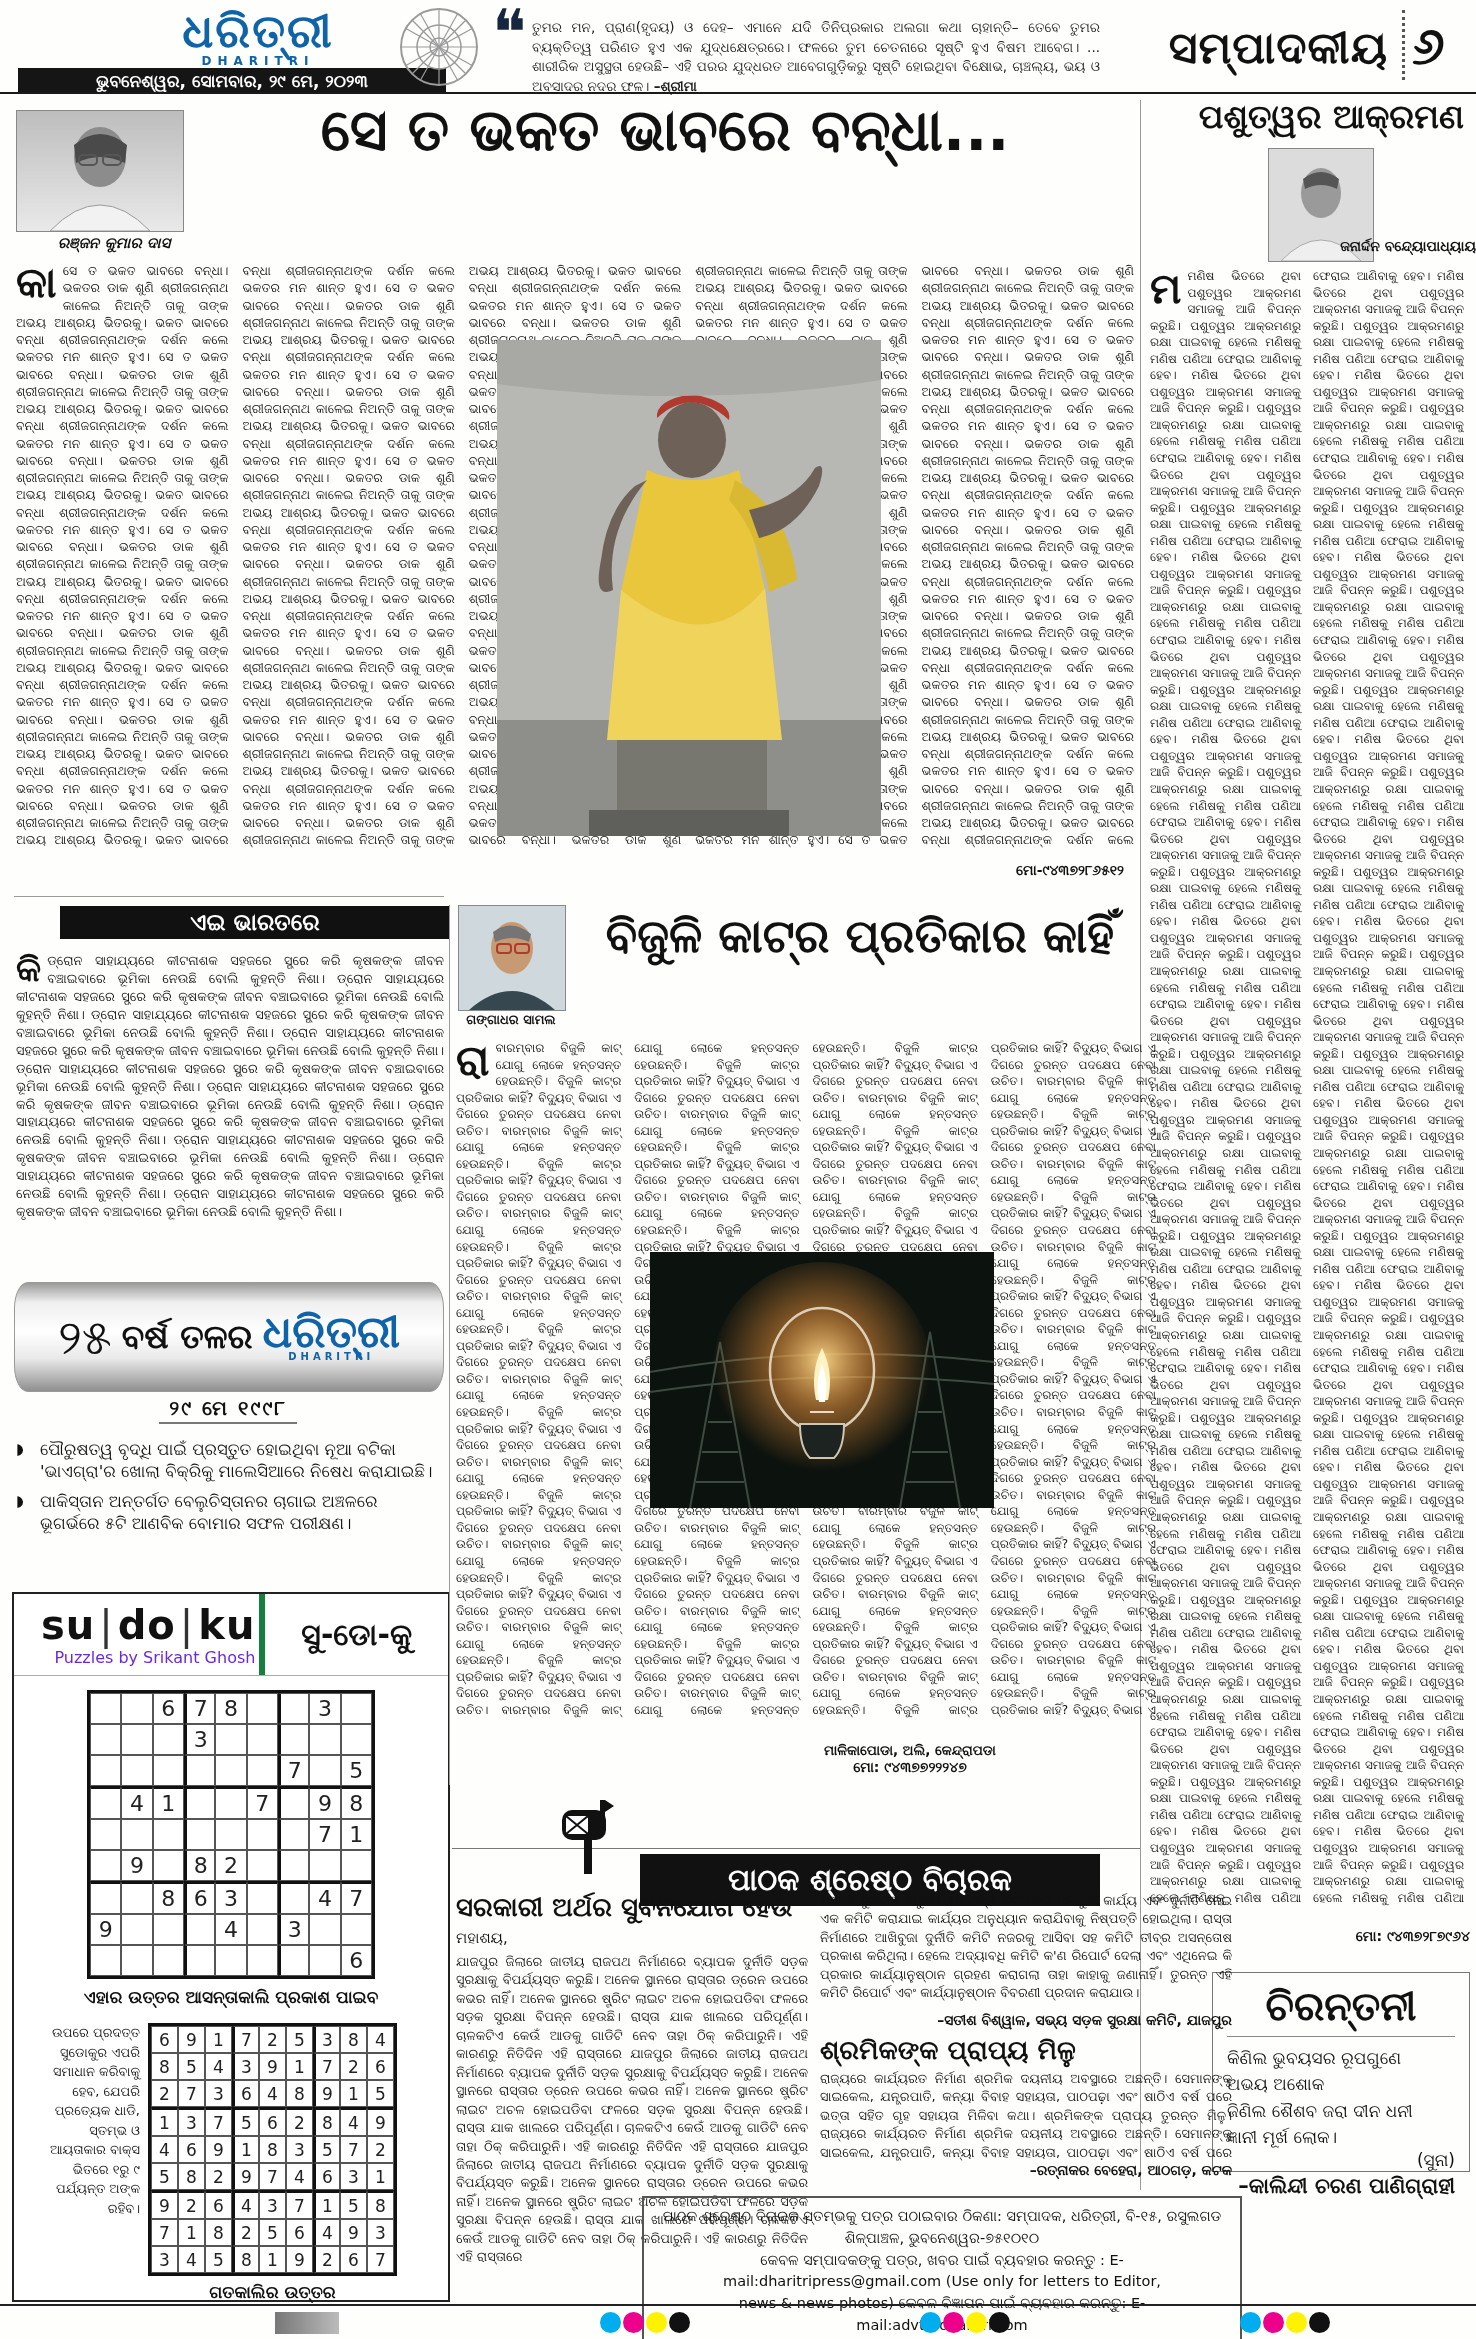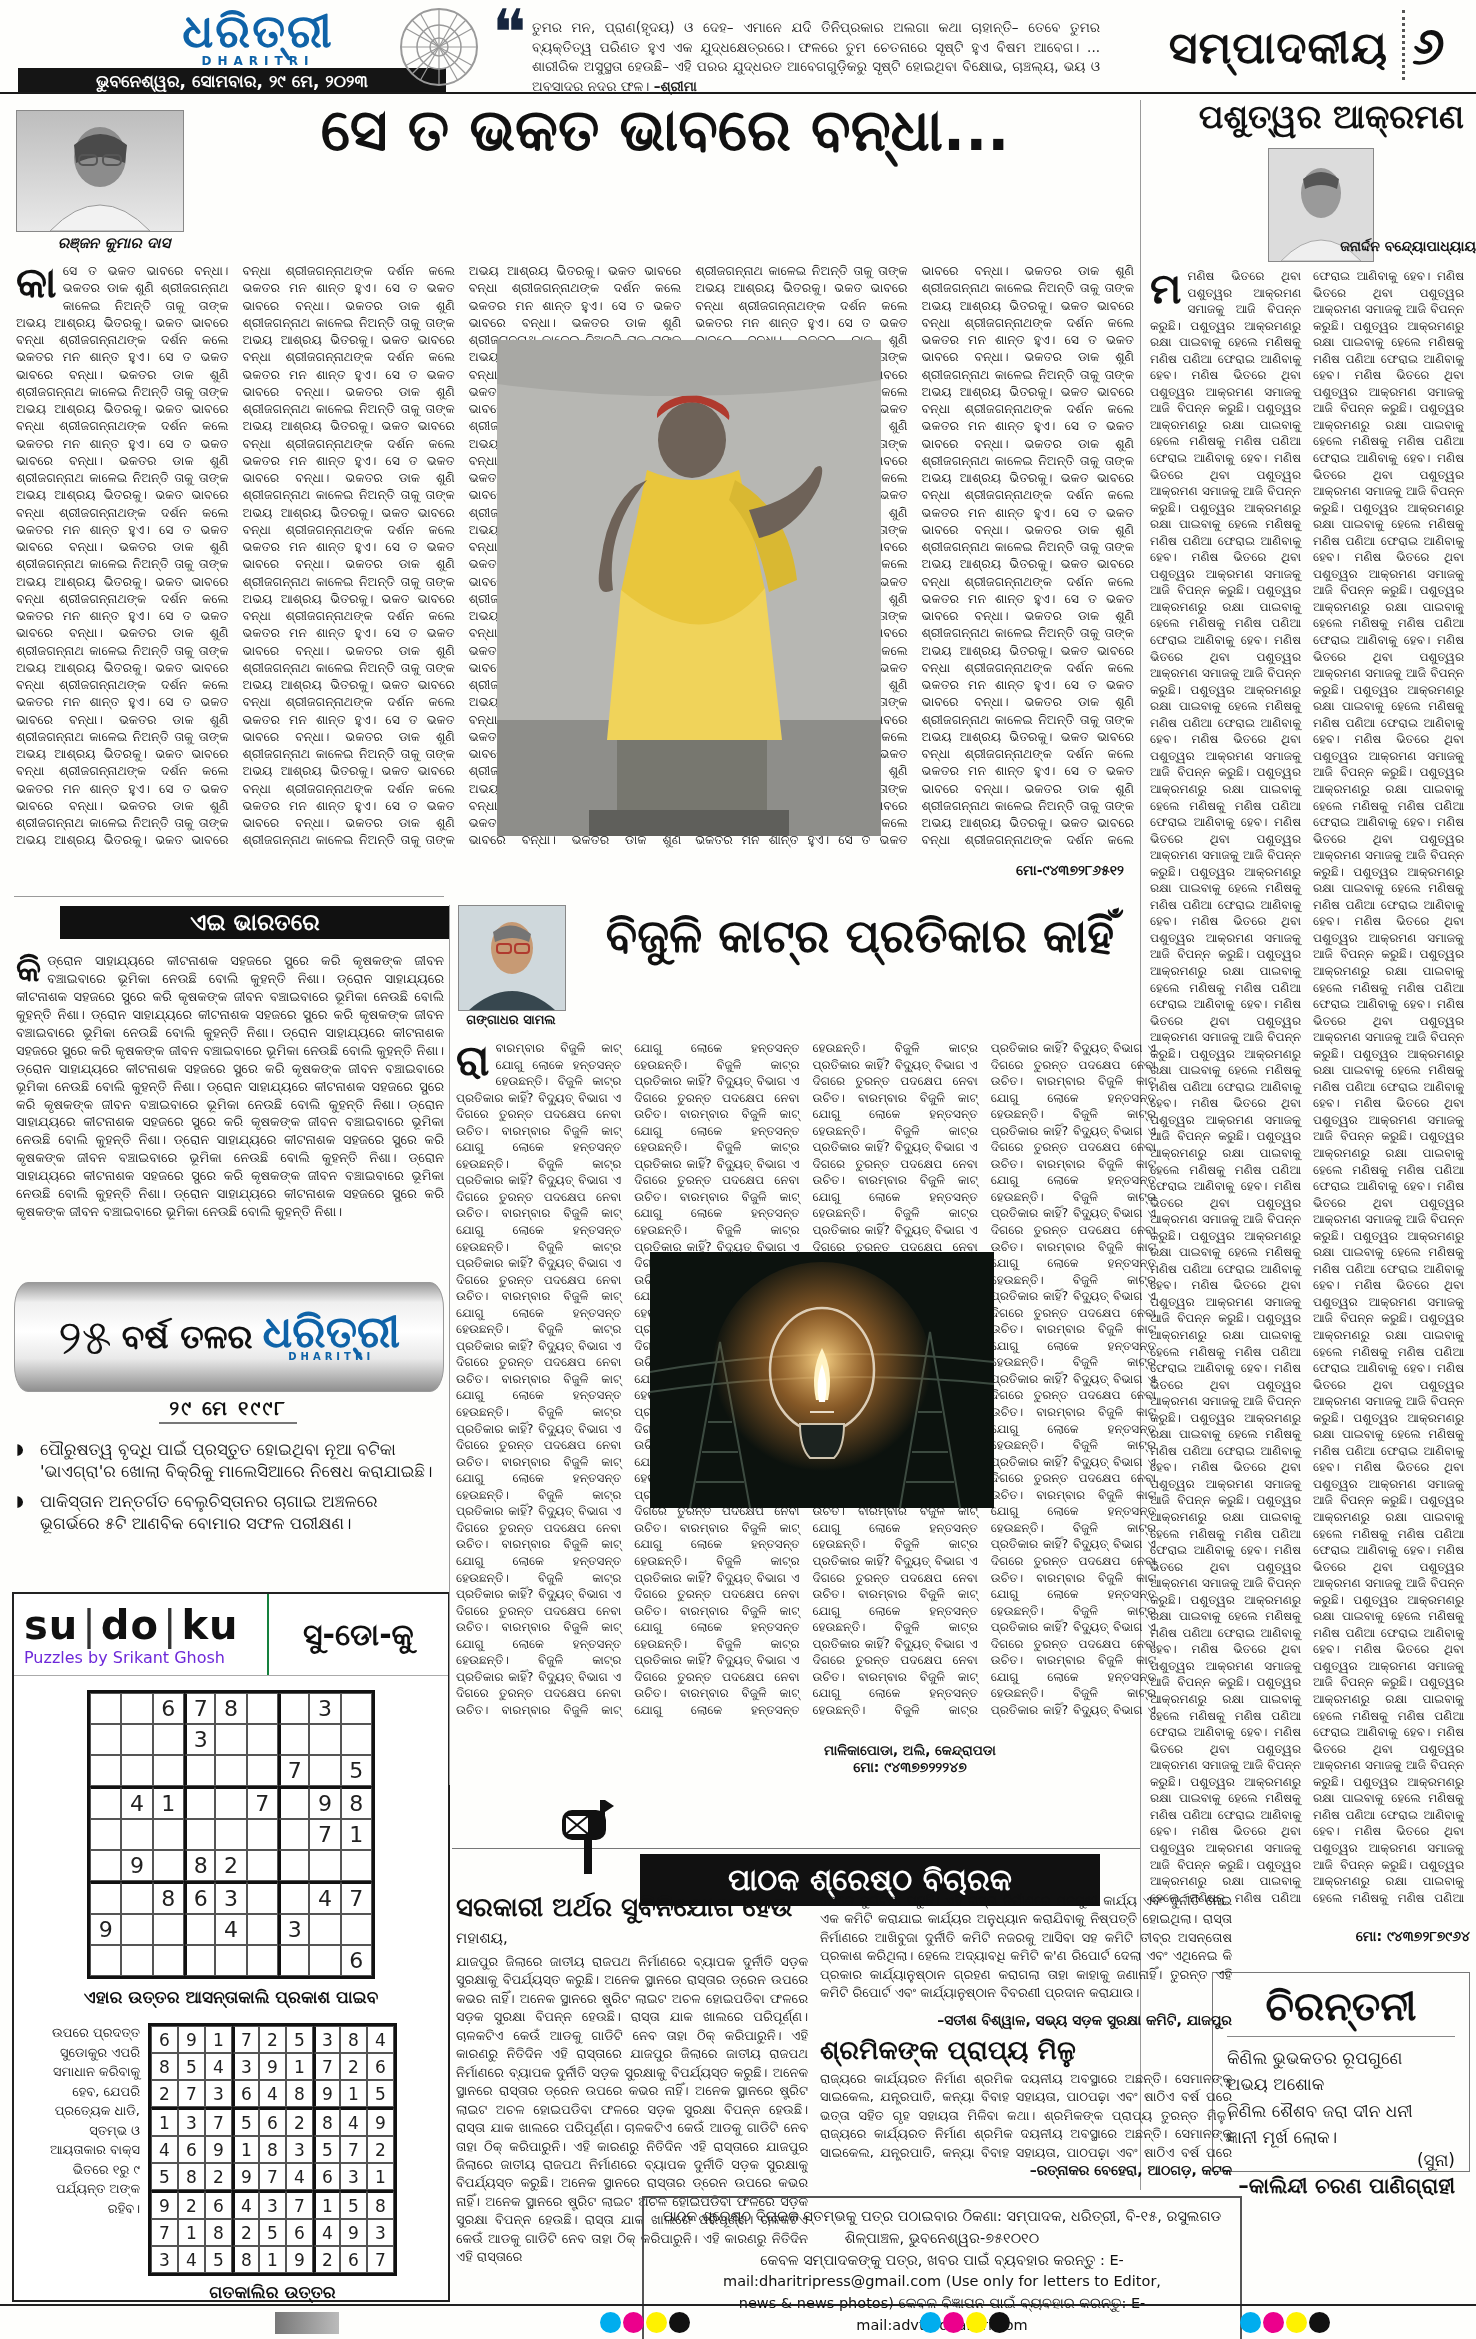--- a/index.html
+++ b/index.html
@@ -184,21 +184,21 @@
   </div>
   <div class="abs byline" style="left:1330px;top:238px;width:146px;text-align:right;font-size:14px;">ଜନାର୍ଦ୍ଦନ ବନ୍ଦ୍ୟୋପାଧ୍ୟାୟ</div>
 
   <div class="abs body-txt jt cols2 hidebleed" style="left:1150px;top:268px;width:314px;height:1652px;font-size:12px;">
     <span class="dropcap">ମ</span><span>ମଣିଷ ଭିତରେ ଥିବା ପଶୁତ୍ୱର ଆକ୍ରମଣ ସମାଜକୁ ଆଜି ବିପନ୍ନ କରୁଛି। ପଶୁତ୍ୱର ଆକ୍ରମଣରୁ ରକ୍ଷା ପାଇବାକୁ ହେଲେ ମଣିଷକୁ ମଣିଷ ପଣିଆ ଫେରାଇ ଆଣିବାକୁ ହେବ। ମଣିଷ ଭିତରେ ଥିବା ପଶୁତ୍ୱର ଆକ୍ରମଣ ସମାଜକୁ ଆଜି ବିପନ୍ନ କରୁଛି। ପଶୁତ୍ୱର ଆକ୍ରମଣରୁ ରକ୍ଷା ପାଇବାକୁ ହେଲେ ମଣିଷକୁ ମଣିଷ ପଣିଆ ଫେରାଇ ଆଣିବାକୁ ହେବ। ମଣିଷ ଭିତରେ ଥିବା ପଶୁତ୍ୱର ଆକ୍ରମଣ ସମାଜକୁ ଆଜି ବିପନ୍ନ କରୁଛି। ପଶୁତ୍ୱର ଆକ୍ରମଣରୁ ରକ୍ଷା ପାଇବାକୁ ହେଲେ ମଣିଷକୁ ମଣିଷ ପଣିଆ ଫେରାଇ ଆଣିବାକୁ ହେବ। ମଣିଷ ଭିତରେ ଥିବା ପଶୁତ୍ୱର ଆକ୍ରମଣ ସମାଜକୁ ଆଜି ବିପନ୍ନ କରୁଛି। ପଶୁତ୍ୱର ଆକ୍ରମଣରୁ ରକ୍ଷା ପାଇବାକୁ ହେଲେ ମଣିଷକୁ ମଣିଷ ପଣିଆ ଫେରାଇ ଆଣିବାକୁ ହେବ। ମଣିଷ ଭିତରେ ଥିବା ପଶୁତ୍ୱର ଆକ୍ରମଣ ସମାଜକୁ ଆଜି ବିପନ୍ନ କରୁଛି। ପଶୁତ୍ୱର ଆକ୍ରମଣରୁ ରକ୍ଷା ପାଇବାକୁ ହେଲେ ମଣିଷକୁ ମଣିଷ ପଣିଆ ଫେରାଇ ଆଣିବାକୁ ହେବ। ମଣିଷ ଭିତରେ ଥିବା ପଶୁତ୍ୱର ଆକ୍ରମଣ ସମାଜକୁ ଆଜି ବିପନ୍ନ କରୁଛି। ପଶୁତ୍ୱର ଆକ୍ରମଣରୁ ରକ୍ଷା ପାଇବାକୁ ହେଲେ ମଣିଷକୁ ମଣିଷ ପଣିଆ ଫେରାଇ ଆଣିବାକୁ ହେବ। ମଣିଷ ଭିତରେ ଥିବା ପଶୁତ୍ୱର ଆକ୍ରମଣ ସମାଜକୁ ଆଜି ବିପନ୍ନ କରୁଛି। ପଶୁତ୍ୱର ଆକ୍ରମଣରୁ ରକ୍ଷା ପାଇବାକୁ ହେଲେ ମଣିଷକୁ ମଣିଷ ପଣିଆ ଫେରାଇ ଆଣିବାକୁ ହେବ। ମଣିଷ ଭିତରେ ଥିବା ପଶୁତ୍ୱର ଆକ୍ରମଣ ସମାଜକୁ ଆଜି ବିପନ୍ନ କରୁଛି। ପଶୁତ୍ୱର ଆକ୍ରମଣରୁ ରକ୍ଷା ପାଇବାକୁ ହେଲେ ମଣିଷକୁ ମଣିଷ ପଣିଆ ଫେରାଇ ଆଣିବାକୁ ହେବ। ମଣିଷ ଭିତରେ ଥିବା ପଶୁତ୍ୱର ଆକ୍ରମଣ ସମାଜକୁ ଆଜି ବିପନ୍ନ କରୁଛି। ପଶୁତ୍ୱର ଆକ୍ରମଣରୁ ରକ୍ଷା ପାଇବାକୁ ହେଲେ ମଣିଷକୁ ମଣିଷ ପଣିଆ ଫେରାଇ ଆଣିବାକୁ ହେବ। ମଣିଷ ଭିତରେ ଥିବା ପଶୁତ୍ୱର ଆକ୍ରମଣ ସମାଜକୁ ଆଜି ବିପନ୍ନ କରୁଛି। ପଶୁତ୍ୱର ଆକ୍ରମଣରୁ ରକ୍ଷା ପାଇବାକୁ ହେଲେ ମଣିଷକୁ ମଣିଷ ପଣିଆ ଫେରାଇ ଆଣିବାକୁ ହେବ। ମଣିଷ ଭିତରେ ଥିବା ପଶୁତ୍ୱର ଆକ୍ରମଣ ସମାଜକୁ ଆଜି ବିପନ୍ନ କରୁଛି। ପଶୁତ୍ୱର ଆକ୍ରମଣରୁ ରକ୍ଷା ପାଇବାକୁ ହେଲେ ମଣିଷକୁ ମଣିଷ ପଣିଆ ଫେରାଇ ଆଣିବାକୁ ହେବ। ମଣିଷ ଭିତରେ ଥିବା ପଶୁତ୍ୱର ଆକ୍ରମଣ ସମାଜକୁ ଆଜି ବିପନ୍ନ କରୁଛି। ପଶୁତ୍ୱର ଆକ୍ରମଣରୁ ରକ୍ଷା ପାଇବାକୁ ହେଲେ ମଣିଷକୁ ମଣିଷ ପଣିଆ ଫେରାଇ ଆଣିବାକୁ ହେବ। ମଣିଷ ଭିତରେ ଥିବା ପଶୁତ୍ୱର ଆକ୍ରମଣ ସମାଜକୁ ଆଜି ବିପନ୍ନ କରୁଛି। ପଶୁତ୍ୱର ଆକ୍ରମଣରୁ ରକ୍ଷା ପାଇବାକୁ ହେଲେ ମଣିଷକୁ ମଣିଷ ପଣିଆ ଫେରାଇ ଆଣିବାକୁ ହେବ। ମଣିଷ ଭିତରେ ଥିବା ପଶୁତ୍ୱର ଆକ୍ରମଣ ସମାଜକୁ ଆଜି ବିପନ୍ନ କରୁଛି। ପଶୁତ୍ୱର ଆକ୍ରମଣରୁ ରକ୍ଷା ପାଇବାକୁ ହେଲେ ମଣିଷକୁ ମଣିଷ ପଣିଆ ଫେରାଇ ଆଣିବାକୁ ହେବ। ମଣିଷ ଭିତରେ ଥିବା ପଶୁତ୍ୱର ଆକ୍ରମଣ ସମାଜକୁ ଆଜି ବିପନ୍ନ କରୁଛି। ପଶୁତ୍ୱର ଆକ୍ରମଣରୁ ରକ୍ଷା ପାଇବାକୁ ହେଲେ ମଣିଷକୁ ମଣିଷ ପଣିଆ ଫେରାଇ ଆଣିବାକୁ ହେବ। ମଣିଷ ଭିତରେ ଥିବା ପଶୁତ୍ୱର ଆକ୍ରମଣ ସମାଜକୁ ଆଜି ବିପନ୍ନ କରୁଛି। ପଶୁତ୍ୱର ଆକ୍ରମଣରୁ ରକ୍ଷା ପାଇବାକୁ ହେଲେ ମଣିଷକୁ ମଣିଷ ପଣିଆ ଫେରାଇ ଆଣିବାକୁ ହେବ। ମଣିଷ ଭିତରେ ଥିବା ପଶୁତ୍ୱର ଆକ୍ରମଣ ସମାଜକୁ ଆଜି ବିପନ୍ନ କରୁଛି। ପଶୁତ୍ୱର ଆକ୍ରମଣରୁ ରକ୍ଷା ପାଇବାକୁ ହେଲେ ମଣିଷକୁ ମଣିଷ ପଣିଆ ଫେରାଇ ଆଣିବାକୁ ହେବ। ମଣିଷ ଭିତରେ ଥିବା ପଶୁତ୍ୱର ଆକ୍ରମଣ ସମାଜକୁ ଆଜି ବିପନ୍ନ କରୁଛି। ପଶୁତ୍ୱର ଆକ୍ରମଣରୁ ରକ୍ଷା ପାଇବାକୁ ହେଲେ ମଣିଷକୁ ମଣିଷ ପଣିଆ ଫେରାଇ ଆଣିବାକୁ ହେବ। ମଣିଷ ଭିତରେ ଥିବା ପଶୁତ୍ୱର ଆକ୍ରମଣ ସମାଜକୁ ଆଜି ବିପନ୍ନ କରୁଛି। ପଶୁତ୍ୱର ଆକ୍ରମଣରୁ ରକ୍ଷା ପାଇବାକୁ ହେଲେ ମଣିଷକୁ ମଣିଷ ପଣିଆ ଫେରାଇ ଆଣିବାକୁ ହେବ। ମଣିଷ ଭିତରେ ଥିବା ପଶୁତ୍ୱର ଆକ୍ରମଣ ସମାଜକୁ ଆଜି ବିପନ୍ନ କରୁଛି। ପଶୁତ୍ୱର ଆକ୍ରମଣରୁ ରକ୍ଷା ପାଇବାକୁ ହେଲେ ମଣିଷକୁ ମଣିଷ ପଣିଆ ଫେରାଇ ଆଣିବାକୁ ହେବ। ମଣିଷ ଭିତରେ ଥିବା ପଶୁତ୍ୱର ଆକ୍ରମଣ ସମାଜକୁ ଆଜି ବିପନ୍ନ କରୁଛି। ପଶୁତ୍ୱର ଆକ୍ରମଣରୁ ରକ୍ଷା ପାଇବାକୁ ହେଲେ ମଣିଷକୁ ମଣିଷ ପଣିଆ ଫେରାଇ ଆଣିବାକୁ ହେବ। ମଣିଷ ଭିତରେ ଥିବା ପଶୁତ୍ୱର ଆକ୍ରମଣ ସମାଜକୁ ଆଜି ବିପନ୍ନ କରୁଛି। ପଶୁତ୍ୱର ଆକ୍ରମଣରୁ ରକ୍ଷା ପାଇବାକୁ ହେଲେ ମଣିଷକୁ ମଣିଷ ପଣିଆ ଫେରାଇ ଆଣିବାକୁ ହେବ। ମଣିଷ ଭିତରେ ଥିବା ପଶୁତ୍ୱର ଆକ୍ରମଣ ସମାଜକୁ ଆଜି ବିପନ୍ନ କରୁଛି। ପଶୁତ୍ୱର ଆକ୍ରମଣରୁ ରକ୍ଷା ପାଇବାକୁ ହେଲେ ମଣିଷକୁ ମଣିଷ ପଣିଆ ଫେରାଇ ଆଣିବାକୁ ହେବ। ମଣିଷ ଭିତରେ ଥିବା ପଶୁତ୍ୱର ଆକ୍ରମଣ ସମାଜକୁ ଆଜି ବିପନ୍ନ କରୁଛି। ପଶୁତ୍ୱର ଆକ୍ରମଣରୁ ରକ୍ଷା ପାଇବାକୁ ହେଲେ ମଣିଷକୁ ମଣିଷ ପଣିଆ ଫେରାଇ ଆଣିବାକୁ ହେବ। ମଣିଷ ଭିତରେ ଥିବା ପଶୁତ୍ୱର ଆକ୍ରମଣ ସମାଜକୁ ଆଜି ବିପନ୍ନ କରୁଛି। ପଶୁତ୍ୱର ଆକ୍ରମଣରୁ ରକ୍ଷା ପାଇବାକୁ ହେଲେ ମଣିଷକୁ ମଣିଷ ପଣିଆ ଫେରାଇ ଆଣିବାକୁ ହେବ। ମଣିଷ ଭିତରେ ଥିବା ପଶୁତ୍ୱର ଆକ୍ରମଣ ସମାଜକୁ ଆଜି ବିପନ୍ନ କରୁଛି। ପଶୁତ୍ୱର ଆକ୍ରମଣରୁ ରକ୍ଷା ପାଇବାକୁ ହେଲେ ମଣିଷକୁ ମଣିଷ ପଣିଆ ଫେରାଇ ଆଣିବାକୁ ହେବ। ମଣିଷ ଭିତରେ ଥିବା ପଶୁତ୍ୱର ଆକ୍ରମଣ ସମାଜକୁ ଆଜି ବିପନ୍ନ କରୁଛି। ପଶୁତ୍ୱର ଆକ୍ରମଣରୁ ରକ୍ଷା ପାଇବାକୁ ହେଲେ ମଣିଷକୁ ମଣିଷ ପଣିଆ ଫେରାଇ ଆଣିବାକୁ ହେବ। ମଣିଷ ଭିତରେ ଥିବା ପଶୁତ୍ୱର ଆକ୍ରମଣ ସମାଜକୁ ଆଜି ବିପନ୍ନ କରୁଛି। ପଶୁତ୍ୱର ଆକ୍ରମଣରୁ ରକ୍ଷା ପାଇବାକୁ ହେଲେ ମଣିଷକୁ ମଣିଷ ପଣିଆ ଫେରାଇ ଆଣିବାକୁ ହେବ। ମଣିଷ ଭିତରେ ଥିବା ପଶୁତ୍ୱର ଆକ୍ରମଣ ସମାଜକୁ ଆଜି ବିପନ୍ନ କରୁଛି। ପଶୁତ୍ୱର ଆକ୍ରମଣରୁ ରକ୍ଷା ପାଇବାକୁ ହେଲେ ମଣିଷକୁ ମଣିଷ ପଣିଆ ଫେରାଇ ଆଣିବାକୁ ହେବ। ମଣିଷ ଭିତରେ ଥିବା ପଶୁତ୍ୱର ଆକ୍ରମଣ ସମାଜକୁ ଆଜି ବିପନ୍ନ କରୁଛି। ପଶୁତ୍ୱର ଆକ୍ରମଣରୁ ରକ୍ଷା ପାଇବାକୁ ହେଲେ ମଣିଷକୁ ମଣିଷ ପଣିଆ ଫେରାଇ ଆଣିବାକୁ ହେବ। ମଣିଷ ଭିତରେ ଥିବା ପଶୁତ୍ୱର ଆକ୍ରମଣ ସମାଜକୁ ଆଜି ବିପନ୍ନ କରୁଛି। ପଶୁତ୍ୱର ଆକ୍ରମଣରୁ ରକ୍ଷା ପାଇବାକୁ ହେଲେ ମଣିଷକୁ ମଣିଷ ପଣିଆ ଫେରାଇ ଆଣିବାକୁ ହେବ। ମଣିଷ ଭିତରେ ଥିବା ପଶୁତ୍ୱର ଆକ୍ରମଣ ସମାଜକୁ ଆଜି ବିପନ୍ନ କରୁଛି। ପଶୁତ୍ୱର ଆକ୍ରମଣରୁ ରକ୍ଷା ପାଇବାକୁ ହେଲେ ମଣିଷକୁ ମଣିଷ ପଣିଆ ଫେରାଇ ଆଣିବାକୁ ହେବ। ମଣିଷ ଭିତରେ ଥିବା ପଶୁତ୍ୱର ଆକ୍ରମଣ ସମାଜକୁ ଆଜି ବିପନ୍ନ କରୁଛି। ପଶୁତ୍ୱର ଆକ୍ରମଣରୁ ରକ୍ଷା ପାଇବାକୁ ହେଲେ ମଣିଷକୁ ମଣିଷ ପଣିଆ ଫେରାଇ ଆଣିବାକୁ ହେବ। ମଣିଷ ଭିତରେ ଥିବା ପଶୁତ୍ୱର ଆକ୍ରମଣ ସମାଜକୁ ଆଜି ବିପନ୍ନ କରୁଛି। ପଶୁତ୍ୱର ଆକ୍ରମଣରୁ ରକ୍ଷା ପାଇବାକୁ ହେଲେ ମଣିଷକୁ ମଣିଷ ପଣିଆ ଫେରାଇ ଆଣିବାକୁ ହେବ। ମଣିଷ ଭିତରେ ଥିବା ପଶୁତ୍ୱର ଆକ୍ରମଣ ସମାଜକୁ ଆଜି ବିପନ୍ନ କରୁଛି। ପଶୁତ୍ୱର ଆକ୍ରମଣରୁ ରକ୍ଷା ପାଇବାକୁ ହେଲେ ମଣିଷକୁ ମଣିଷ ପଣିଆ ଫେରାଇ ଆଣିବାକୁ ହେବ। ମଣିଷ ଭିତରେ ଥିବା ପଶୁତ୍ୱର ଆକ୍ରମଣ ସମାଜକୁ ଆଜି ବିପନ୍ନ କରୁଛି। ପଶୁତ୍ୱର ଆକ୍ରମଣରୁ ରକ୍ଷା ପାଇବାକୁ ହେଲେ ମଣିଷକୁ ମଣିଷ ପଣିଆ ଫେରାଇ ଆଣିବାକୁ ହେବ। ମଣିଷ ଭିତରେ ଥିବା ପଶୁତ୍ୱର ଆକ୍ରମଣ ସମାଜକୁ ଆଜି ବିପନ୍ନ କରୁଛି। ପଶୁତ୍ୱର ଆକ୍ରମଣରୁ ରକ୍ଷା ପାଇବାକୁ ହେଲେ ମଣିଷକୁ ମଣିଷ ପଣିଆ ଫେରାଇ ଆଣିବାକୁ ହେବ। ମଣିଷ ଭିତରେ ଥିବା ପଶୁତ୍ୱର ଆକ୍ରମଣ ସମାଜକୁ ଆଜି ବିପନ୍ନ କରୁଛି। ପଶୁତ୍ୱର ଆକ୍ରମଣରୁ ରକ୍ଷା ପାଇବାକୁ ହେଲେ ମଣିଷକୁ ମଣିଷ ପଣିଆ ଫେରାଇ ଆଣିବାକୁ ହେବ। ମଣିଷ ଭିତରେ ଥିବା ପଶୁତ୍ୱର ଆକ୍ରମଣ ସମାଜକୁ ଆଜି ବିପନ୍ନ କରୁଛି। ପଶୁତ୍ୱର ଆକ୍ରମଣରୁ ରକ୍ଷା ପାଇବାକୁ ହେଲେ ମଣିଷକୁ ମଣିଷ ପଣିଆ ଫେରାଇ ଆଣିବାକୁ ହେବ। ମଣିଷ ଭିତରେ ଥିବା ପଶୁତ୍ୱର ଆକ୍ରମଣ ସମାଜକୁ ଆଜି ବିପନ୍ନ କରୁଛି। ପଶୁତ୍ୱର ଆକ୍ରମଣରୁ ରକ୍ଷା ପାଇବାକୁ ହେଲେ ମଣିଷକୁ ମଣିଷ ପଣିଆ ଫେରାଇ ଆଣିବାକୁ ହେବ। ମଣିଷ ଭିତରେ ଥିବା ପଶୁତ୍ୱର ଆକ୍ରମଣ ସମାଜକୁ ଆଜି ବିପନ୍ନ କରୁଛି। ପଶୁତ୍ୱର ଆକ୍ରମଣରୁ ରକ୍ଷା ପାଇବାକୁ ହେଲେ ମଣିଷକୁ ମଣିଷ ପଣିଆ ଫେରାଇ ଆଣିବାକୁ ହେବ। ମଣିଷ ଭିତରେ ଥିବା ପଶୁତ୍ୱର ଆକ୍ରମଣ ସମାଜକୁ ଆଜି ବିପନ୍ନ କରୁଛି। ପଶୁତ୍ୱର ଆକ୍ରମଣରୁ ରକ୍ଷା ପାଇବାକୁ ହେଲେ ମଣିଷକୁ ମଣିଷ ପଣିଆ ଫେରାଇ ଆଣିବାକୁ ହେବ। ମଣିଷ ଭିତରେ ଥିବା ପଶୁତ୍ୱର ଆକ୍ରମଣ ସମାଜକୁ ଆଜି ବିପନ୍ନ କରୁଛି। ପଶୁତ୍ୱର ଆକ୍ରମଣରୁ ରକ୍ଷା ପାଇବାକୁ ହେଲେ ମଣିଷକୁ ମଣିଷ ପଣିଆ ଫେରାଇ ଆଣିବାକୁ ହେବ। ମଣିଷ ଭିତରେ ଥିବା ପଶୁତ୍ୱର ଆକ୍ରମଣ ସମାଜକୁ ଆଜି ବିପନ୍ନ କରୁଛି। ପଶୁତ୍ୱର ଆକ୍ରମଣରୁ ରକ୍ଷା ପାଇବାକୁ ହେଲେ ମଣିଷକୁ ମଣିଷ ପଣିଆ ଫେରାଇ ଆଣିବାକୁ ହେବ। ମଣିଷ ଭିତରେ ଥିବା ପଶୁତ୍ୱର ଆକ୍ରମଣ ସମାଜକୁ ଆଜି ବିପନ୍ନ କରୁଛି। ପଶୁତ୍ୱର ଆକ୍ରମଣରୁ ରକ୍ଷା ପାଇବାକୁ ହେଲେ ମଣିଷକୁ ମଣିଷ ପଣିଆ ଫେରାଇ ଆଣିବାକୁ ହେବ। ମଣିଷ ଭିତରେ ଥିବା ପଶୁତ୍ୱର ଆକ୍ରମଣ ସମାଜକୁ ଆଜି ବିପନ୍ନ କରୁଛି। ପଶୁତ୍ୱର ଆକ୍ରମଣରୁ ରକ୍ଷା ପାଇବାକୁ ହେଲେ ମଣିଷକୁ ମଣିଷ ପଣିଆ ଫେରାଇ ଆଣିବାକୁ ହେବ।</span>
   </div>
   <div class="abs phone" style="left:1230px;top:1928px;width:240px;text-align:right;">ମୋ: ୯୪୩୭୨୮୭୯୬୪</div>
 
   <div class="abs chir-box" style="left:1212px;top:1972px;width:228px;height:178px;">
     <div class="chir-title">ଚିରନ୍ତନୀ</div>
-    <div class="chir-line">କିଣିଲ ଭୁଭକତର ରୂପଗୁଣେ</div>
+    <div class="chir-line">କିଣିଲ ଭୁବୟସର ରୂପଗୁଣେ</div>
     <div class="chir-line">ଅଭୟ ଅଶୋକ</div>
     <div class="chir-line">ଜିଣିଲ ଶୈଶବ ଜରା ଦୀନ ଧନୀ</div>
     <div class="chir-line">ଜ୍ଞାନୀ ମୂର୍ଖ ଲୋକ।</div>
     <div class="chir-src">(ସୁନା)</div>
     <div class="chir-auth">–କାଲିନ୍ଦୀ ଚରଣ ପାଣିଗ୍ରାହୀ</div>
   </div>
 
   <div class="abs hrule" style="left:14px;top:896px;width:430px;"></div>
   <div class="abs blackbox" style="left:60px;top:906px;width:390px;font-size:23px;padding:3px 0;">ଏଇ ଭାରତରେ</div>
   <div class="abs body-txt jt hidebleed" style="left:16px;top:952px;width:428px;height:310px;font-size:13px;">
@@ -216,21 +216,21 @@
   <div class="abs" style="left:14px;top:1396px;width:428px;text-align:center;">
     <span class="b25-date">୨୯ ମେ ୧୯୯୮</span>
   </div>
   <div class="abs bullets" style="left:16px;top:1432px;width:426px;">
       <div class="bullet-item">ପୌରୁଷତ୍ୱ ବୃଦ୍ଧି ପାଇଁ ପ୍ରସ୍ତୁତ ହୋଇଥିବା ନୂଆ ବଟିକା 'ଭାଏଗ୍ରା'ର ଖୋଲା ବିକ୍ରିକୁ ମାଲେସିଆରେ ନିଷେଧ କରାଯାଇଛି।</div>
       <div class="bullet-item">ପାକିସ୍ତାନ ଅନ୍ତର୍ଗତ ବେଲୁଚିସ୍ତାନର ଚାଗାଇ ଅଞ୍ଚଳରେ ଭୂଗର୍ଭରେ ୫ଟି ଆଣବିକ ବୋମାର ସଫଳ ପରୀକ୍ଷଣ।</div>
     </div>
 
   <div class="abs sudoku-box" style="left:12px;top:1592px;width:434px;height:706px;">
     <div class="sdk-head">
-      <div style="flex:1.3;padding:8px 10px;border-right:2px solid #15803d;text-align:left;">
+      <div style="flex:1.3;padding:8px 4px;border-right:6px solid #15803d;text-align:right;">
         <div class="sdk-brand"><span>su</span><span class="bar">|</span><span>do</span><span class="bar">|</span><span>ku</span></div>
         <div class="sdk-tag">Puzzles by Srikant Ghosh</div>
       </div>
       <div style="flex:1;display:flex;align-items:center;justify-content:center;">
         <div class="sdk-odia">ସୁ-ଡୋ-କୁ</div>
       </div>
     </div>
     <div class="sdk-grid pz" style="width:282px;margin:14px auto 8px;">
         <div class="sdk-cell"></div>
         <div class="sdk-cell"></div>

